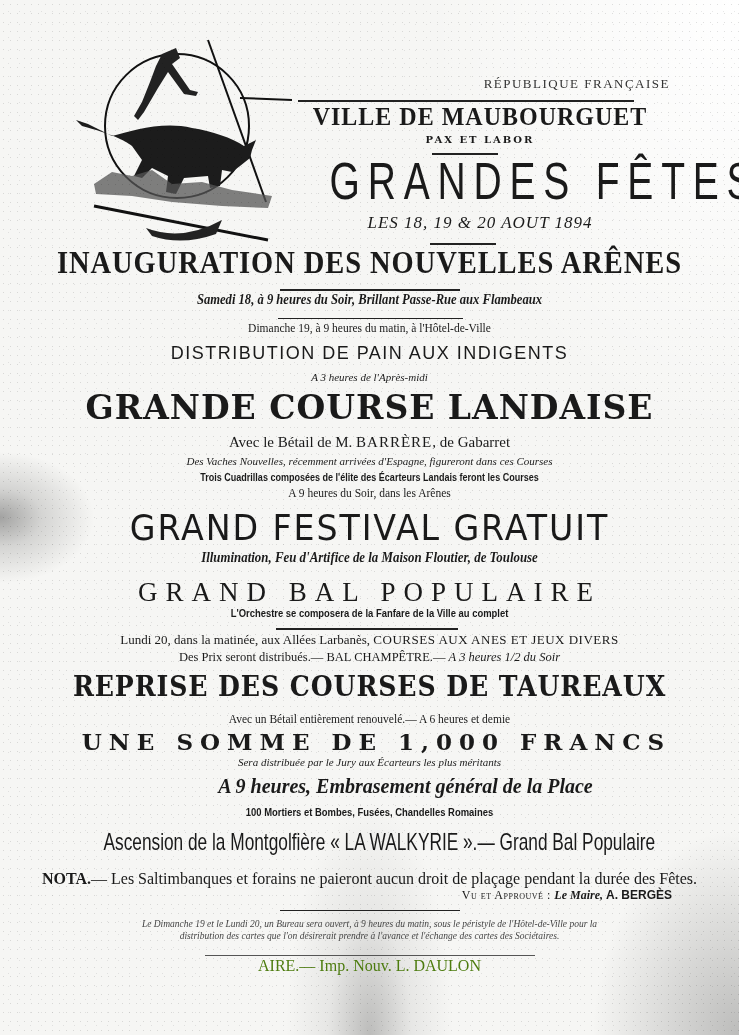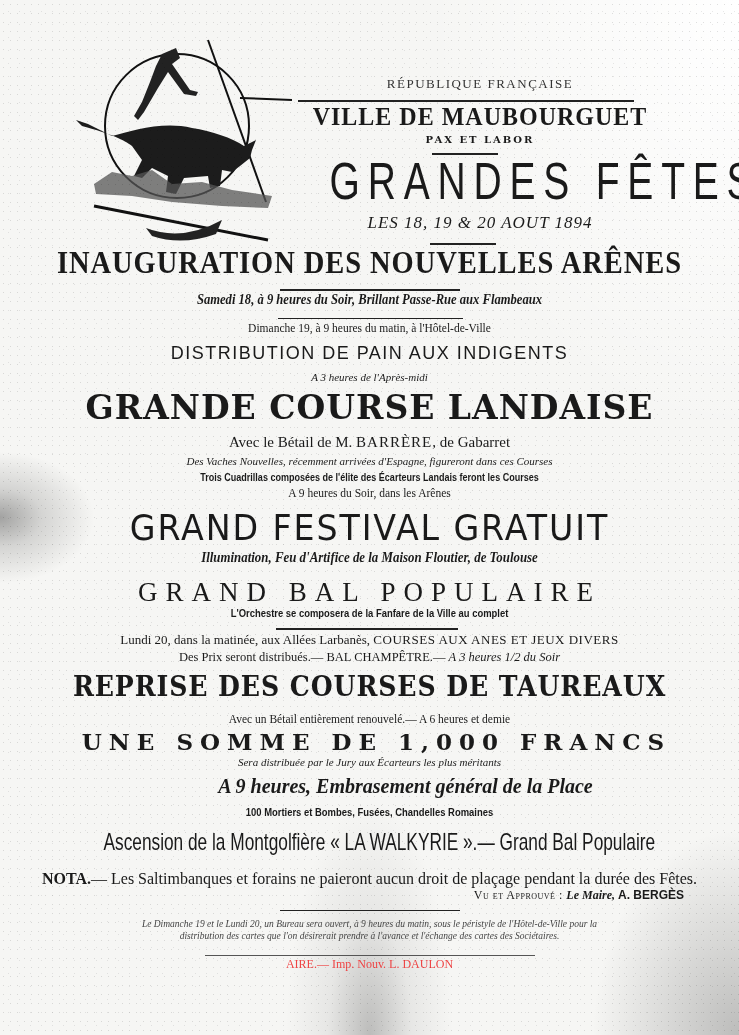--- a/index.html
+++ b/index.html
@@ -23,21 +23,21 @@
     background-image:
       radial-gradient(circle, rgba(0,0,0,0.35) 0.6px, transparent 1px),
       radial-gradient(circle, rgba(0,0,0,0.25) 0.5px, transparent 1px);
     background-size: 7px 9px, 11px 13px;
     background-position: 0 0, 3px 5px;
     opacity: 0.35;
   }
   .line { position: absolute; left: 0; width: 739px; text-align: center; white-space: nowrap; }
   .rule { position: absolute; background: #222; height: 2px; }
 
-  .republique { top: 76px; left: 290px; width: 380px; font-size: 13px; letter-spacing: 1.5px; color: #333; }
+  .republique { top: 76px; left: 290px; width: 380px; font-size: 13px; letter-spacing: 1.5px; color: #333; text-align: right; }
   .ville { top: 104px; left: 290px; width: 380px; font-family: "Liberation Serif", serif; font-weight: bold; font-size: 24px; letter-spacing: 1px; transform: scaleY(1.05); }
   .devise { top: 134px; left: 290px; width: 380px; font-family: "DejaVu Serif", serif; font-weight: bold; font-size: 10px; letter-spacing: 2px; }
   .grandes-fetes { top: 152px; left: 290px; width: 360px; font-family: "Liberation Sans Narrow","Liberation Sans", sans-serif; font-size: 50px; letter-spacing: 10px; transform: scaleX(0.78) scaleY(1.05); transform-origin: center; }
   .dates { top: 213px; left: 290px; width: 380px; font-style: italic; font-size: 17px; letter-spacing: 1px; }
 
   .inauguration { top: 245px; font-weight: bold; font-size: 31px; letter-spacing: 1px; transform: scaleX(0.92); }
   .samedi { top: 292px; font-style: italic; font-weight: bold; font-size: 14px; transform: scaleX(0.9); }
   .dimanche { top: 322px; font-size: 11.5px; }
   .distribution { top: 343px; font-family: "Liberation Sans", sans-serif; font-size: 18px; letter-spacing: 1.5px; }
   .apres-midi { top: 371px; font-style: italic; font-size: 11px; }
@@ -53,26 +53,26 @@
   .lundi { top: 632px; font-size: 13px; }
   .prix { top: 650px; font-size: 12.5px; }
   .taureaux { top: 670px; font-family: "DejaVu Serif", serif; font-weight: bold; font-size: 28px; letter-spacing: 1px; transform: scaleX(0.9); }
   .renouvele { top: 713px; font-size: 11.5px; }
   .somme { top: 728px; font-family: "DejaVu Serif", serif; font-weight: bold; font-size: 23px; letter-spacing: 7px; padding-left: 7px; }
   .jury { top: 756px; font-style: italic; font-size: 11px; }
   .embrasement { top: 775px; font-style: italic; font-weight: bold; font-size: 20px; padding-left: 36px; }
   .mortiers { top: 806px; font-family: "Liberation Sans", sans-serif; font-weight: bold; font-size: 11.5px; transform: scaleX(0.82); }
   .montgolfiere { top: 828px; font-family: "Liberation Sans", sans-serif; font-size: 24px; transform: scaleX(0.72); }
   .nota { top: 870px; font-size: 16px; }
-  .approuve { top: 888px; left: 284px; width: 400px; font-size: 12px; text-align: right; }
+  .approuve { top: 888px; left: 272px; width: 400px; font-size: 12px; text-align: right; }
   .approuve .caps { font-variant: small-caps; letter-spacing: 0.5px; }
   .approuve .maire { font-style: italic; font-weight: bold; }
   .approuve .nom { font-family: "Liberation Sans", sans-serif; font-weight: bold; }
   .bureau { top: 918px; font-style: italic; font-size: 9.5px; line-height: 12px; color: #444; }
-  .imprimeur { top: 957px; font-size: 12px; color: #ef4444; }
+  .imprimeur { top: 957px; font-size: 16px; color: #4d7c0f; }
 
   .vignette { position: absolute; left: 72px; top: 36px; width: 230px; height: 210px; }
   .bold-n { font-weight: bold; }
   .ital { font-style: italic; }
 </style>
 </head>
 <body>
 
 <div class="paper"></div>
 

